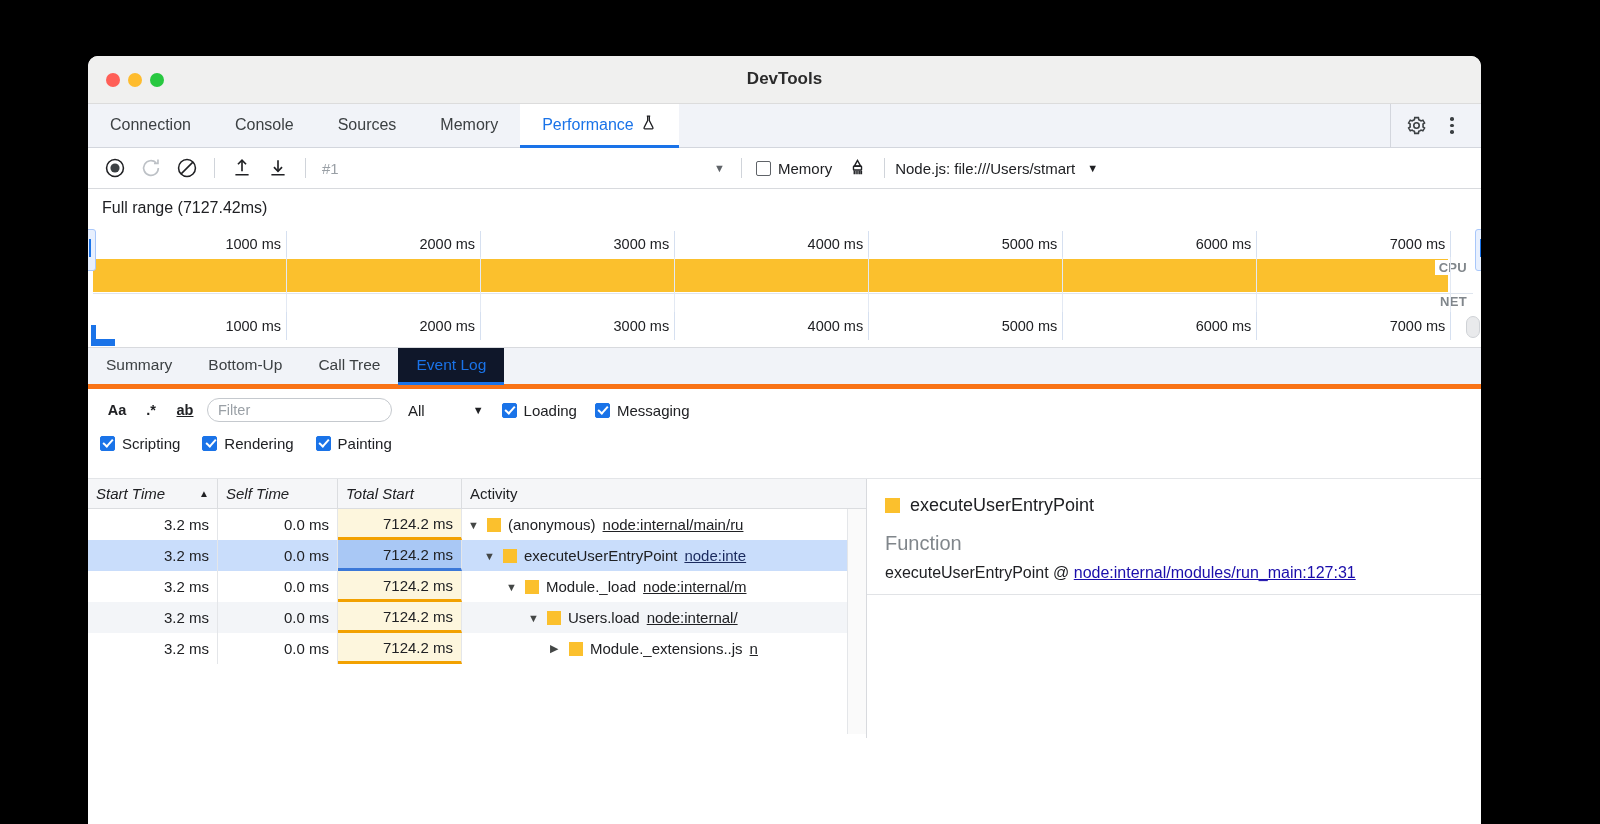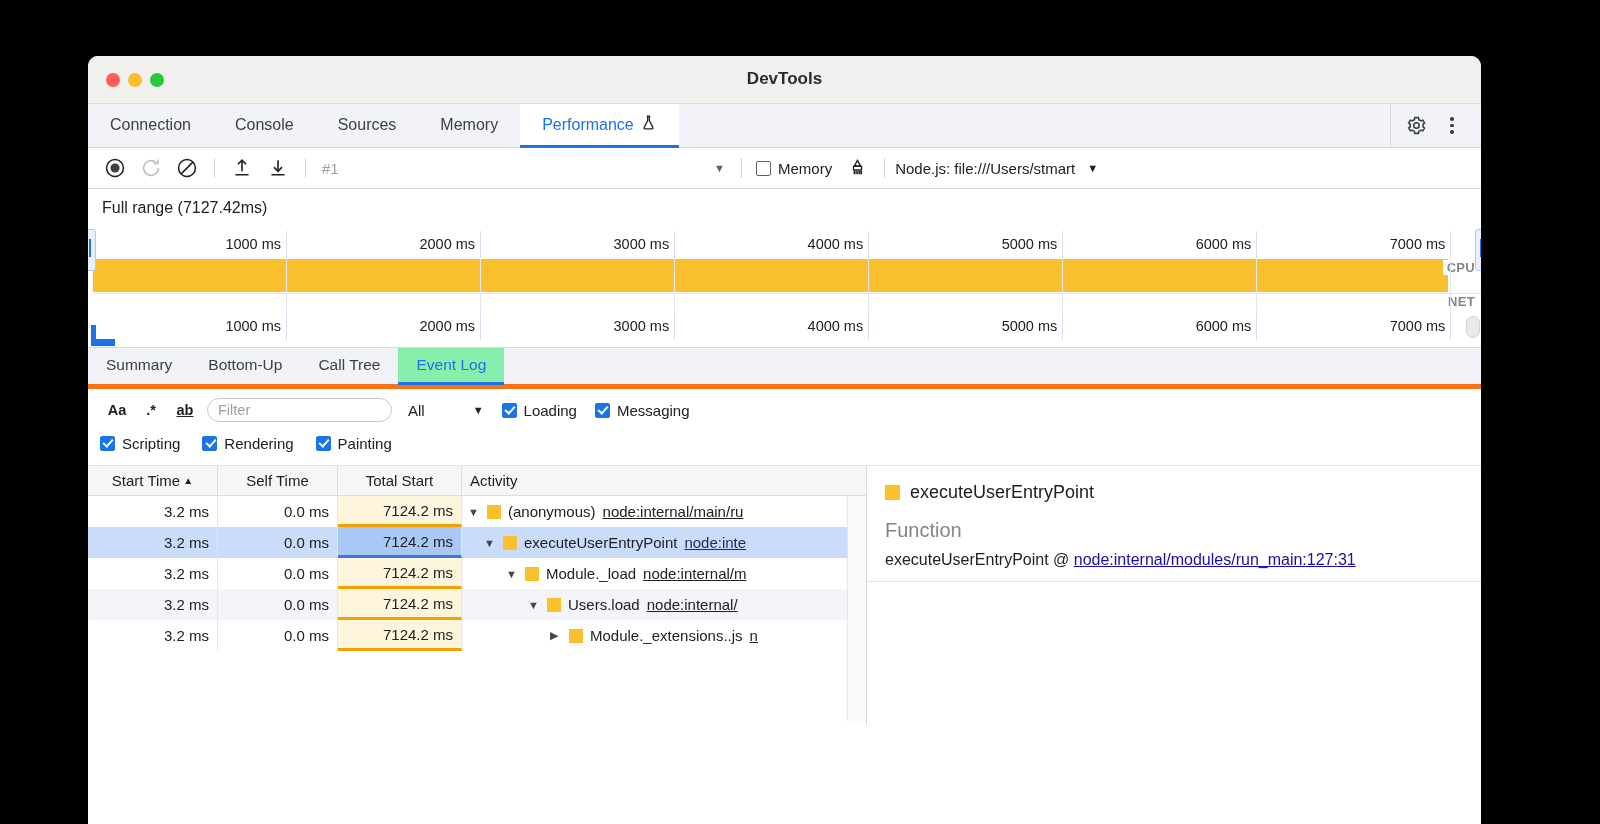--- a/index.html
+++ b/index.html
@@ -152,21 +152,21 @@
   .tick {
     position: absolute; top: 0; bottom: 0;
     border-right: 1px solid #d6e0f0;
     text-align: right;
     padding-right: 5px;
     font-size: 14.5px; color: #202124;
     line-height: 26px;
   }
   #ruler-bot .tick { line-height: 28px; border-right-color: #d6e0f0; }
   #band-area {
-    position: absolute; left: 5px; right: 0; top: 68px; height: 55px;
+    position: absolute; left: 5px; right: 8px; top: 68px; height: 55px;
   }
   .band-grid {
     position: absolute; top: 0; bottom: 0;
     border-right: 1px solid #e3e9f3;
   }
   #cpu-band {
     position: absolute; left: 0; top: 2px; height: 33px;
     background: #fbc02d;
   }
   .band-name {
@@ -218,28 +218,28 @@
     display: flex; align-items: stretch;
   }
   .dtab {
     display: flex; align-items: center;
     padding: 0 18px;
     font-size: 15.5px; color: #3c4043;
     border-bottom: 3px solid transparent;
     margin-bottom: -1px;
   }
   .dtab.active {
-    color: #1a73e8; border-bottom-color: #1a73e8; background: #86efac;
+    color: #1a73e8; border-bottom-color: #1a73e8; background: #0f172a;
   }
 
   
   #filterwrap {
     background: #ffffff;
     border-bottom: 1px solid #e3e5e8;
-    padding: 6px 0 7px 0;
+    padding: 6px 0 20px 0;
   }
   .filter-row {
     display: flex; align-items: center;
     height: 30px;
     padding-left: 12px;
     gap: 0;
   }
   .fb-icon {
     width: 34px; height: 26px;
     display: flex; align-items: center; justify-content: center;
@@ -287,21 +287,21 @@
     height: 30px;
     background: #f5f6f8;
     border-bottom: 1px solid #dbdde0;
     font-size: 15px; color: #202124;
   }
   .th {
     display: flex; align-items: center;
     border-right: 1px solid #dbdde0;
     padding: 0 8px;
   }
-  .th.num { justify-content: center; }
+  .th.num { justify-content: space-between; font-style: italic; }
   .th-start { width: 130px; }
   .th-self  { width: 120px; }
   .th-total { width: 124px; }
   .th-act   { flex: 1; border-right: none; }
   .sort-arrow { font-size: 10px; margin-left: 3px; }
 
   .row {
     display: flex; height: 31px;
     font-size: 15px; color: #202124;
     align-items: stretch;

